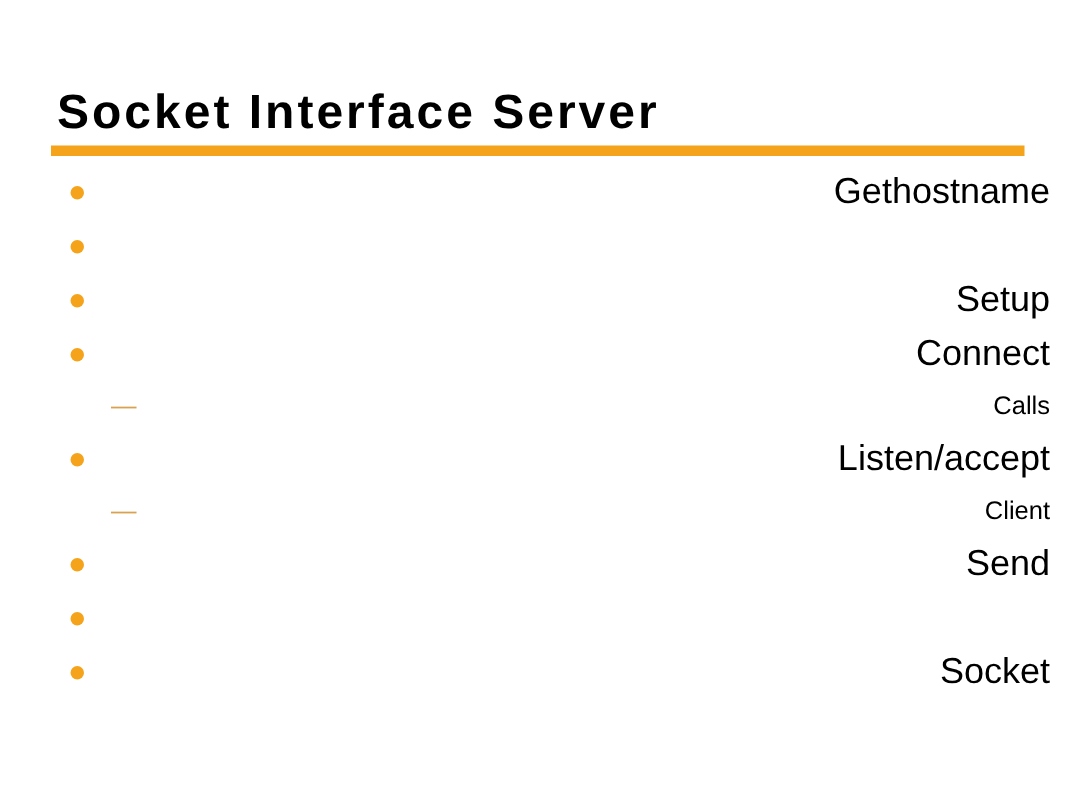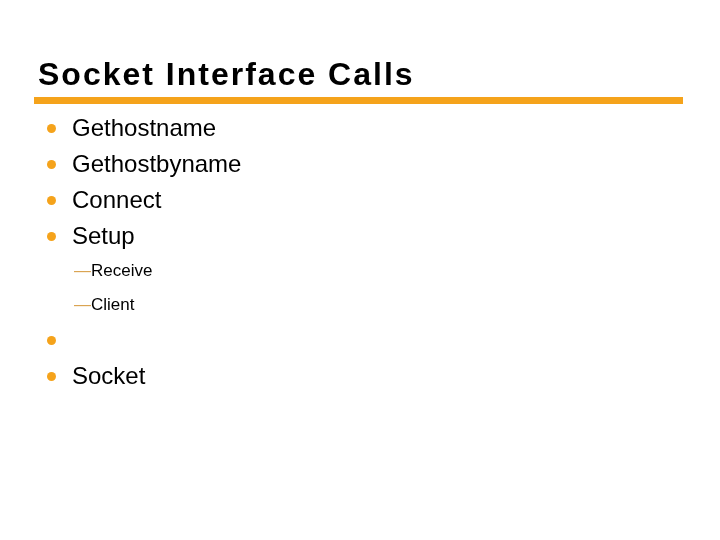--- a/index.html
+++ b/index.html
@@ -45,20 +45,21 @@
   .bullet-list {
     position: absolute;
     left: 47px;
     top: 110px;
     right: 20px;
   }
   .row {
     display: flex;
     align-items: center;
     color: var(--text);
+    justify-content: space-between;
   }
   .row.main {
     height: 36px;
     font-size: 24px;
   }
   .row.sub {
     height: 34px;
     font-size: 17px;
     padding-left: 27px;
   }
@@ -76,57 +77,64 @@
   }
   .txt {
     white-space: nowrap;
   }
 </style>
 </head>
 <body>
 
 <div class="slide">
 
-  <h1 class="slide-title">Socket Interface Calls</h1>
+  <h1 class="slide-title">Socket Interface Server</h1>
 
   <div class="title-rule"></div>
 
   <div class="bullet-list">
 
     <div class="row main">
       <span class="bullet"></span>
       <span class="txt">Gethostname</span>
     </div>
 
     <div class="row main">
       <span class="bullet"></span>
-      <span class="txt">Gethostbyname</span>
+    </div>
+
+    <div class="row main">
+      <span class="bullet"></span>
+      <span class="txt">Setup</span>
     </div>
 
     <div class="row main">
       <span class="bullet"></span>
       <span class="txt">Connect</span>
     </div>
 
+    <div class="row sub">
+      <span class="dash">—</span>
+      <span class="txt">Calls</span>
+    </div>
+
     <div class="row main">
       <span class="bullet"></span>
-      <span class="txt">Setup</span>
+      <span class="txt">Listen/accept</span>
     </div>
-
-    <div class="row sub">
-      <span class="dash">—</span>
-      <span class="txt">Receive</span>
-    </div>
-
 
     <div class="row sub">
       <span class="dash">—</span>
       <span class="txt">Client</span>
     </div>
 
+    <div class="row main">
+      <span class="bullet"></span>
+      <span class="txt">Send</span>
+    </div>
 
     <div class="row main">
       <span class="bullet"></span>
     </div>
 
     <div class="row main">
       <span class="bullet"></span>
       <span class="txt">Socket</span>
     </div>
 

